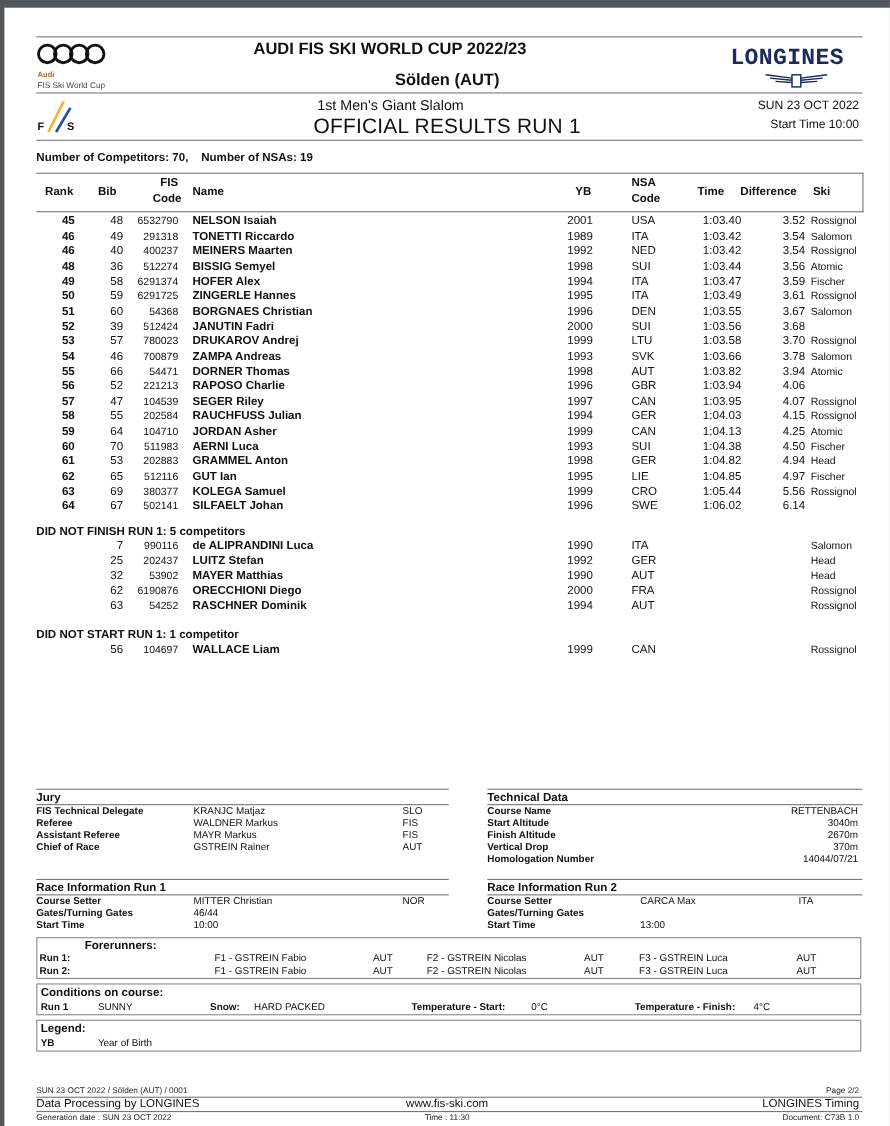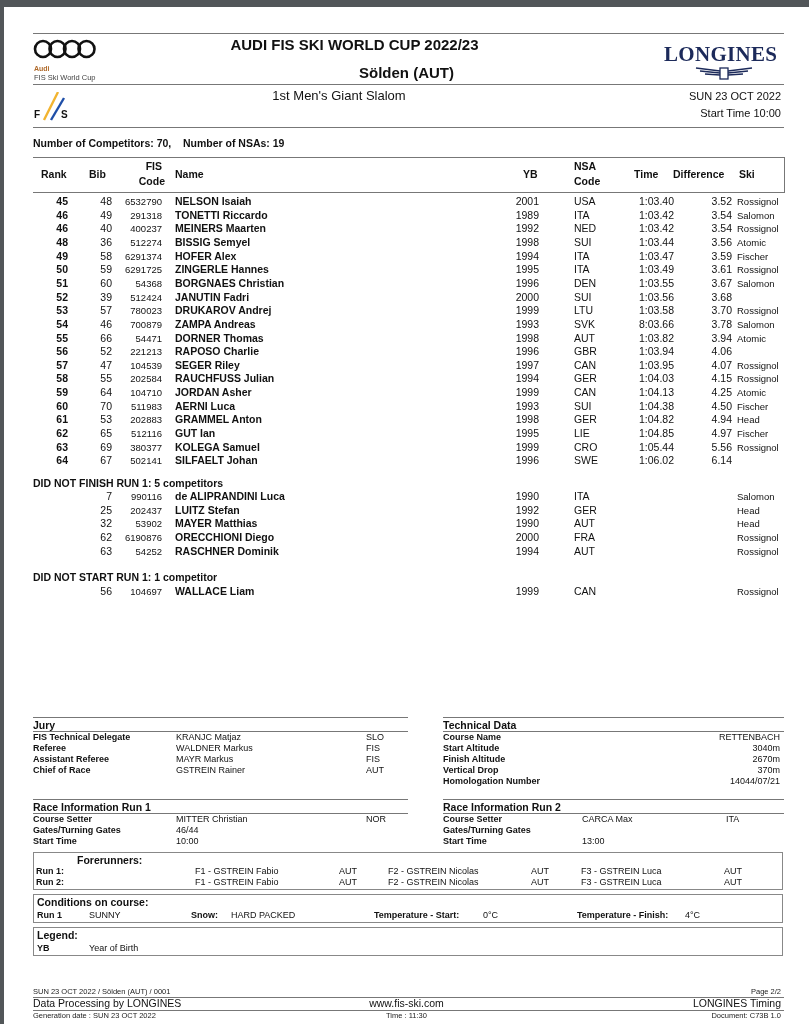--- a/index.html
+++ b/index.html
@@ -3,28 +3,28 @@
 <meta charset="utf-8">
 <style>
   html,body{margin:0;padding:0;}
   body{width:809px;height:1024px;background:#525659;position:relative;overflow:hidden;font-family:"Liberation Sans",sans-serif;color:#111;}
   .page{position:absolute;left:4px;top:7px;width:805px;height:1017px;background:#fff;}
   .abs{position:absolute;}
   .hr{position:absolute;height:0;border-top:1.5px solid #777;}
   
   .title1{left:0;width:701px;top:29px;font-size:15px;font-weight:bold;text-align:center;}
   .title2{left:0;width:805px;top:57px;font-size:15px;font-weight:bold;text-align:center;}
-  .subtitle{left:0;width:670px;top:81px;font-size:13px;text-align:center;}
+  .subtitle{left:16px;width:670px;top:81px;font-size:13px;text-align:center;}
   .bigtitle{left:0;width:805px;top:98px;font-size:19px;text-align:center;letter-spacing:0.2px;}
   .date{right:28px;top:83px;font-size:11px;}
   .stime{right:28px;top:100px;font-size:11px;}
   .audi-rings{left:29px;top:32px;}
   .audi-lab{left:30px;top:58px;font-size:7px;font-weight:bold;color:#b06a2a;}
   .audi-sub{left:30px;top:66px;font-size:7.5px;color:#444;}
-  .longines{left:660px;top:35px;font-family:Liberation Serif, serif;font-size:21px;font-weight:bold;color:#1c2a5a;letter-spacing:0.3px;}
+  .longines{left:660px;top:35px;font-family:Liberation Mono, monospace;font-size:21px;font-weight:bold;color:#1c2a5a;letter-spacing:0.3px;}
   .wings{left:690px;top:58px;}
   .fis{left:30px;top:85px;}
   .counts{left:29px;top:130px;font-size:10.5px;font-weight:bold;}
   
   .thead{position:absolute;left:29px;top:150px;width:751px;height:34px;border:1.5px solid #777;border-left:none;}
   .th{position:absolute;font-size:10.5px;font-weight:bold;line-height:15px;}
   .row{position:absolute;left:0;width:805px;height:13.6px;font-size:10.5px;}
   .row span{position:absolute;top:0;line-height:13px;white-space:nowrap;}
   .c-rank{left:30px;width:34px;text-align:right;font-weight:bold;}
   .c-bib{left:75px;width:33px;text-align:right;}
@@ -68,20 +68,21 @@
   <svg class="abs fis" width="36" height="30" viewBox="0 0 36 30">
     <path d="M10 28 L24 0" stroke="#f2b430" stroke-width="2.4"></path>
     <path d="M17 28 L30 6" stroke="#1f4fa8" stroke-width="2.4"></path>
     <text x="0" y="26" font-size="10" font-family="Liberation Sans, sans-serif" font-weight="bold" fill="#111">F</text>
     <text x="27" y="26" font-size="10" font-family="Liberation Sans, sans-serif" font-weight="bold" fill="#111">S</text>
   </svg>
 
   <div class="abs title1">AUDI FIS SKI WORLD CUP 2022/23</div>
   <div class="abs title2">Sölden (AUT)</div>
   <div class="abs subtitle">1st Men's Giant Slalom</div>
+  <div class="abs bigtitle">OFFICIAL RESULTS RUN 1</div>
   <div class="abs date">SUN 23 OCT 2022</div>
   <div class="abs stime">Start Time 10:00</div>
 
   <div class="abs longines">LONGINES</div>
   <svg class="abs wings" width="60" height="16" viewBox="0 0 60 16">
     <g stroke="#1c2a5a" stroke-width="1.3" fill="none">
       <path d="M2 3 L26 6"></path>
         <path d="M6 6 L26 8"></path>
         <path d="M11 9 L26 10"></path>
       <path d="M58 3 L34 6"></path>
@@ -207,21 +208,21 @@
         <span class="c-diff">3.70</span>
         <span class="c-ski">Rossignol</span>
       </div>
       <div class="row" style="top: 310.85px;">
         <span class="c-rank">54</span>
         <span class="c-bib">46</span>
         <span class="c-code">700879</span>
         <span class="c-name">ZAMPA Andreas</span>
         <span class="c-yb">1993</span>
         <span class="c-nsa">SVK</span>
-        <span class="c-time">8:03.66</span>
+        <span class="c-time">1:03.66</span>
         <span class="c-diff">3.78</span>
         <span class="c-ski">Salomon</span>
       </div>
       <div class="row" style="top: 324.5px;">
         <span class="c-rank">55</span>
         <span class="c-bib">66</span>
         <span class="c-code">54471</span>
         <span class="c-name">DORNER Thomas</span>
         <span class="c-yb">1998</span>
         <span class="c-nsa">AUT</span>

